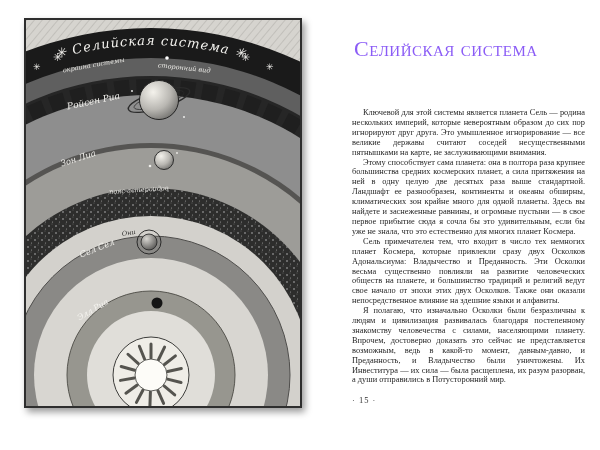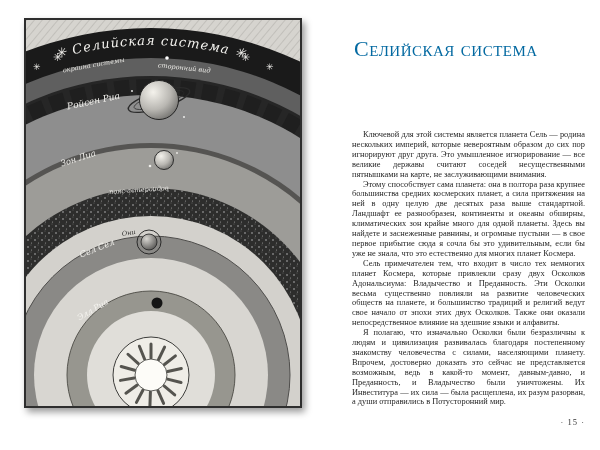--- a/index.html
+++ b/index.html
@@ -9,25 +9,25 @@
   
   .plate{position:absolute;left:24px;top:18px;width:274px;height:386px;
          background:#d6d4cf;border:2px solid #2e2e2e;
          box-shadow:3px 4px 7px rgba(0,0,0,.40), inset 0 0 0 2px #d6d4cf, inset 0 0 0 3px #71706c;}
   .plate svg{position:absolute;left:0;top:0;display:block;}
   .script{font-family:"DejaVu Serif", serif;font-style:italic;}
 
   
   .right-page{position:absolute;left:340px;top:28px;width:252px;}
   .essay-title{font-size:22px;line-height:26px;font-variant:small-caps;letter-spacing:.5px;
-               color:#0369a1;margin:8px 0 0 14px;font-weight:400;}
-  .essay-body{margin:68px 0 0 12px;width:233px;font-size:8.4px;line-height:9.9px;
+               color:#8b5cf6;margin:8px 0 0 14px;font-weight:400;}
+  .essay-body{margin:46px 0 0 12px;width:233px;font-size:8.4px;line-height:9.9px;
               text-align:justify;color:#1f1f1f;}
   .essay-body p{margin:0;text-indent:11px;}
-  .page-num{margin:10px 0 0 12px;width:233px;text-align:right;font-size:8.5px;
+  .page-num{margin:10px 0 0 12px;width:233px;text-align:left;font-size:8.5px;
             letter-spacing:1px;color:#333;}
 </style>
 </head>
 <body>
 
 <div class="spread">
 
   <div class="plate">
     <svg width="274" height="386" viewBox="0 0 274 386">
       <defs>

